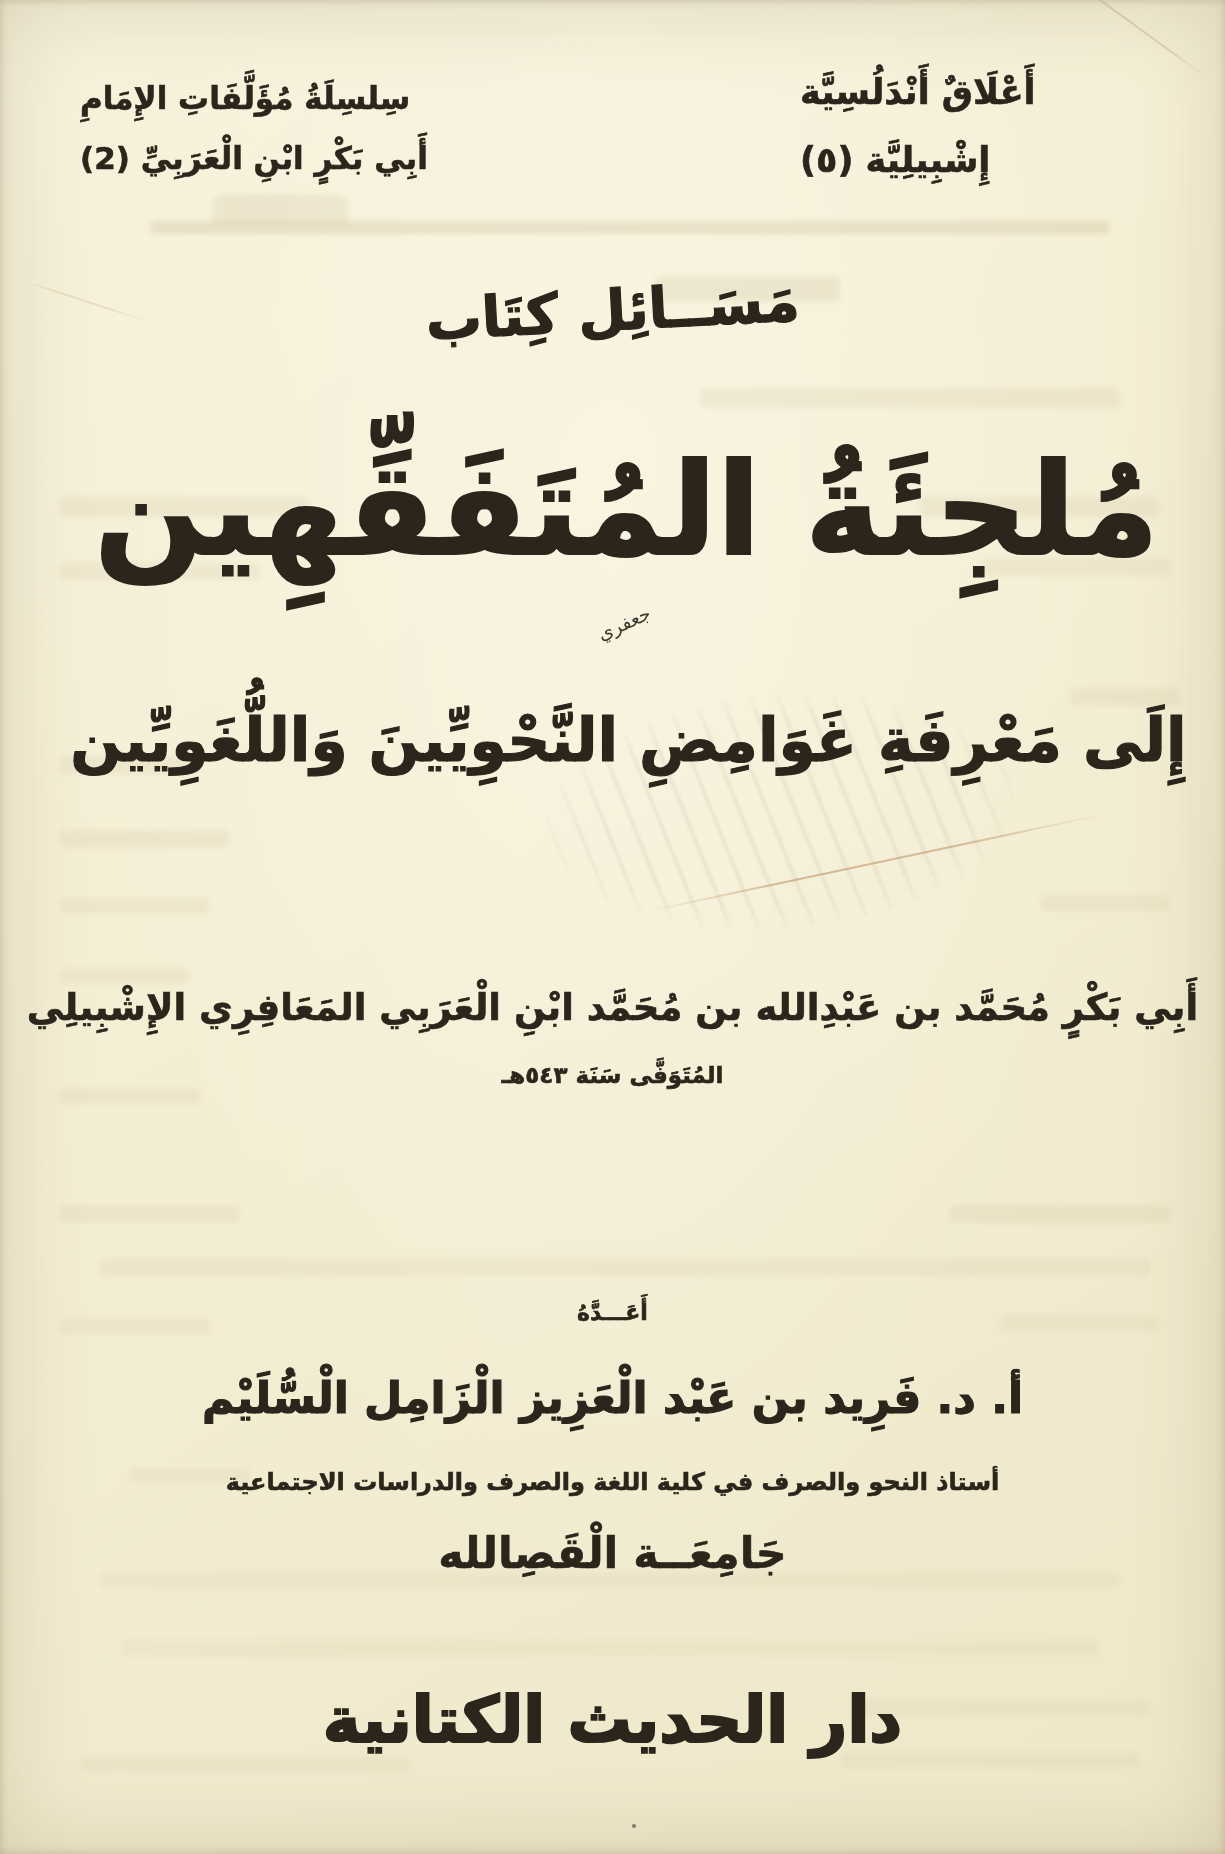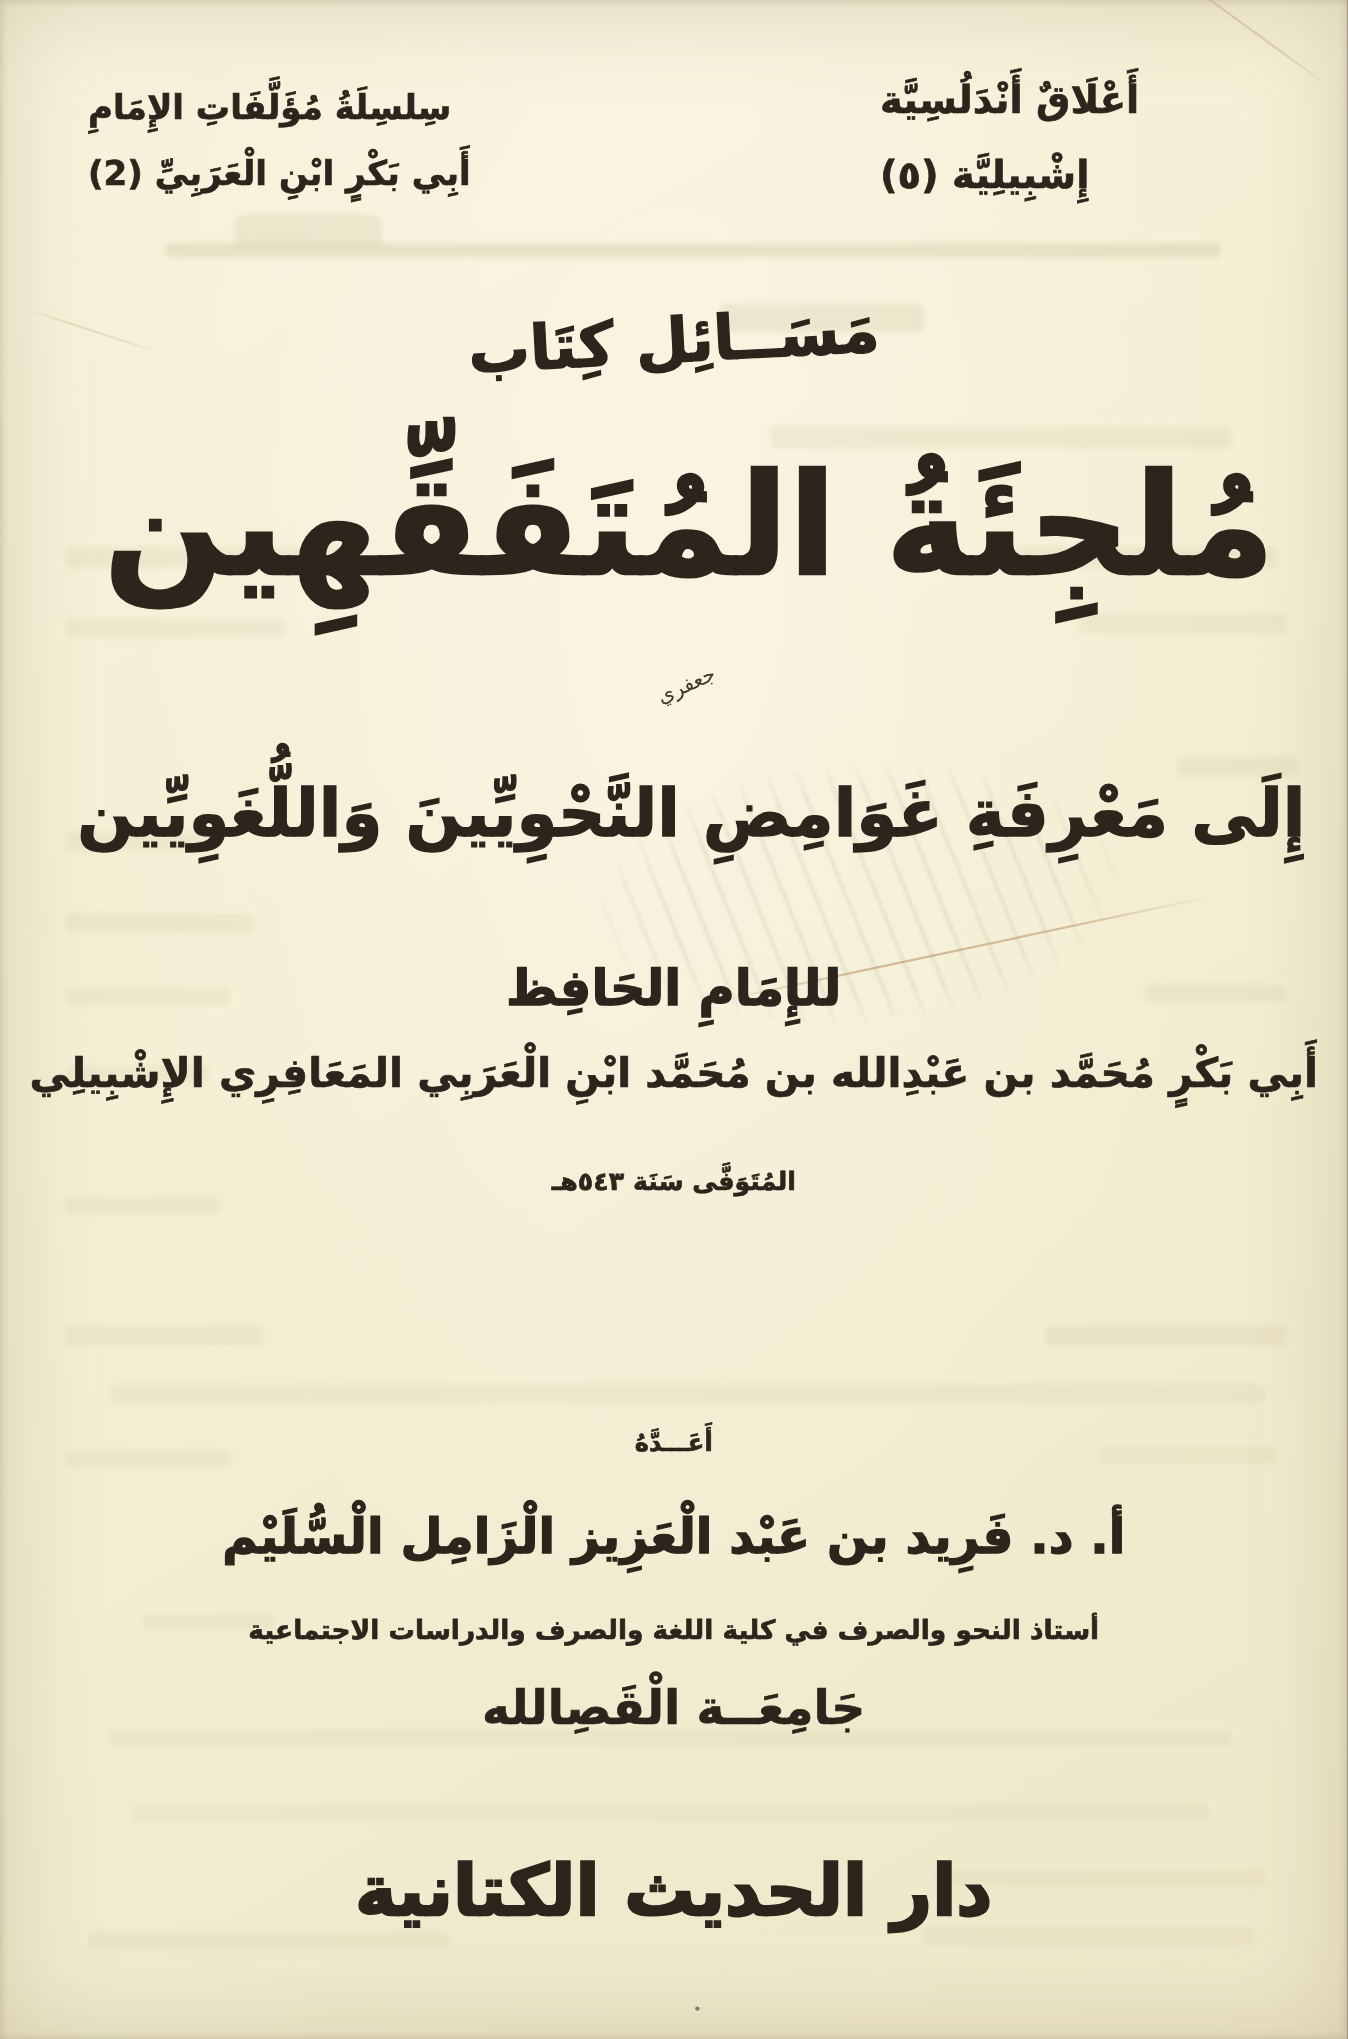--- a/index.html
+++ b/index.html
@@ -95,29 +95,28 @@
     <div class="naskh-b">أَبِي بَكْرٍ ابْنِ الْعَرَبِيِّ (2)</div>
   </div>
 
   <div class="abs header-block" style="right:55px;top:58px;width:370px;font-size:35px;">
     <div class="naskh-b">أَعْلَاقٌ أَنْدَلُسِيَّة</div>
     <div class="naskh-b">إِشْبِيلِيَّة (٥)</div>
   </div>
 
   <div class="center thuluth-s" style="top:278px;font-size:56px;transform:rotate(-3deg);">مَسَــائِل كِتَاب</div>
 
-  <div class="center thuluth" style="top:389px;font-size:128px;line-height:1.4;padding-left:28px;">مُلجِئَةُ المُتَفَقِّهِين</div>
+  <div class="center thuluth" style="top:420px;font-size:128px;line-height:1.4;padding-left:28px;">مُلجِئَةُ المُتَفَقِّهِين</div>
 
   <div class="abs sig" style="left:596px;top:612px;font-size:19px;">جعفري</div>
 
   <div class="center thuluth-s" style="top:705px;font-size:60px;white-space:nowrap;margin-left:32px;">إِلَى مَعْرِفَةِ غَوَامِضِ النَّحْوِيِّينَ وَاللُّغَوِيِّين</div>
 
-  <div class="center thuluth-s" style="top:872px;font-size:45px;">للإِمَامِ الحَافِظ</div>
 
-  <div class="center naskh-b" style="top:954px;font-size:37px;white-space:nowrap;">أَبِي بَكْرٍ مُحَمَّد بن عَبْدِالله بن مُحَمَّد ابْنِ الْعَرَبِي المَعَافِرِي الإِشْبِيلِي</div>
+  <div class="center naskh-b" style="top:986px;font-size:37px;white-space:nowrap;">أَبِي بَكْرٍ مُحَمَّد بن عَبْدِالله بن مُحَمَّد ابْنِ الْعَرَبِي المَعَافِرِي الإِشْبِيلِي</div>
 
   <div class="center naskh-b" style="top:1062px;font-size:23px;">المُتَوَفَّى سَنَة ٥٤٣هـ</div>
 
 
   <div class="center naskh-b" style="top:1300px;font-size:22px;">أَعَـــدَّهُ</div>
 
   <div class="center thuluth-s" style="top:1372px;font-size:44px;white-space:nowrap;">أ. د. فَرِيد بن عَبْد الْعَزِيز الْزَامِل الْسُّلَيْم</div>
 
   <div class="center naskh-b" style="top:1468px;font-size:24px;">أستاذ النحو والصرف في كلية اللغة والصرف والدراسات الاجتماعية</div>
 

